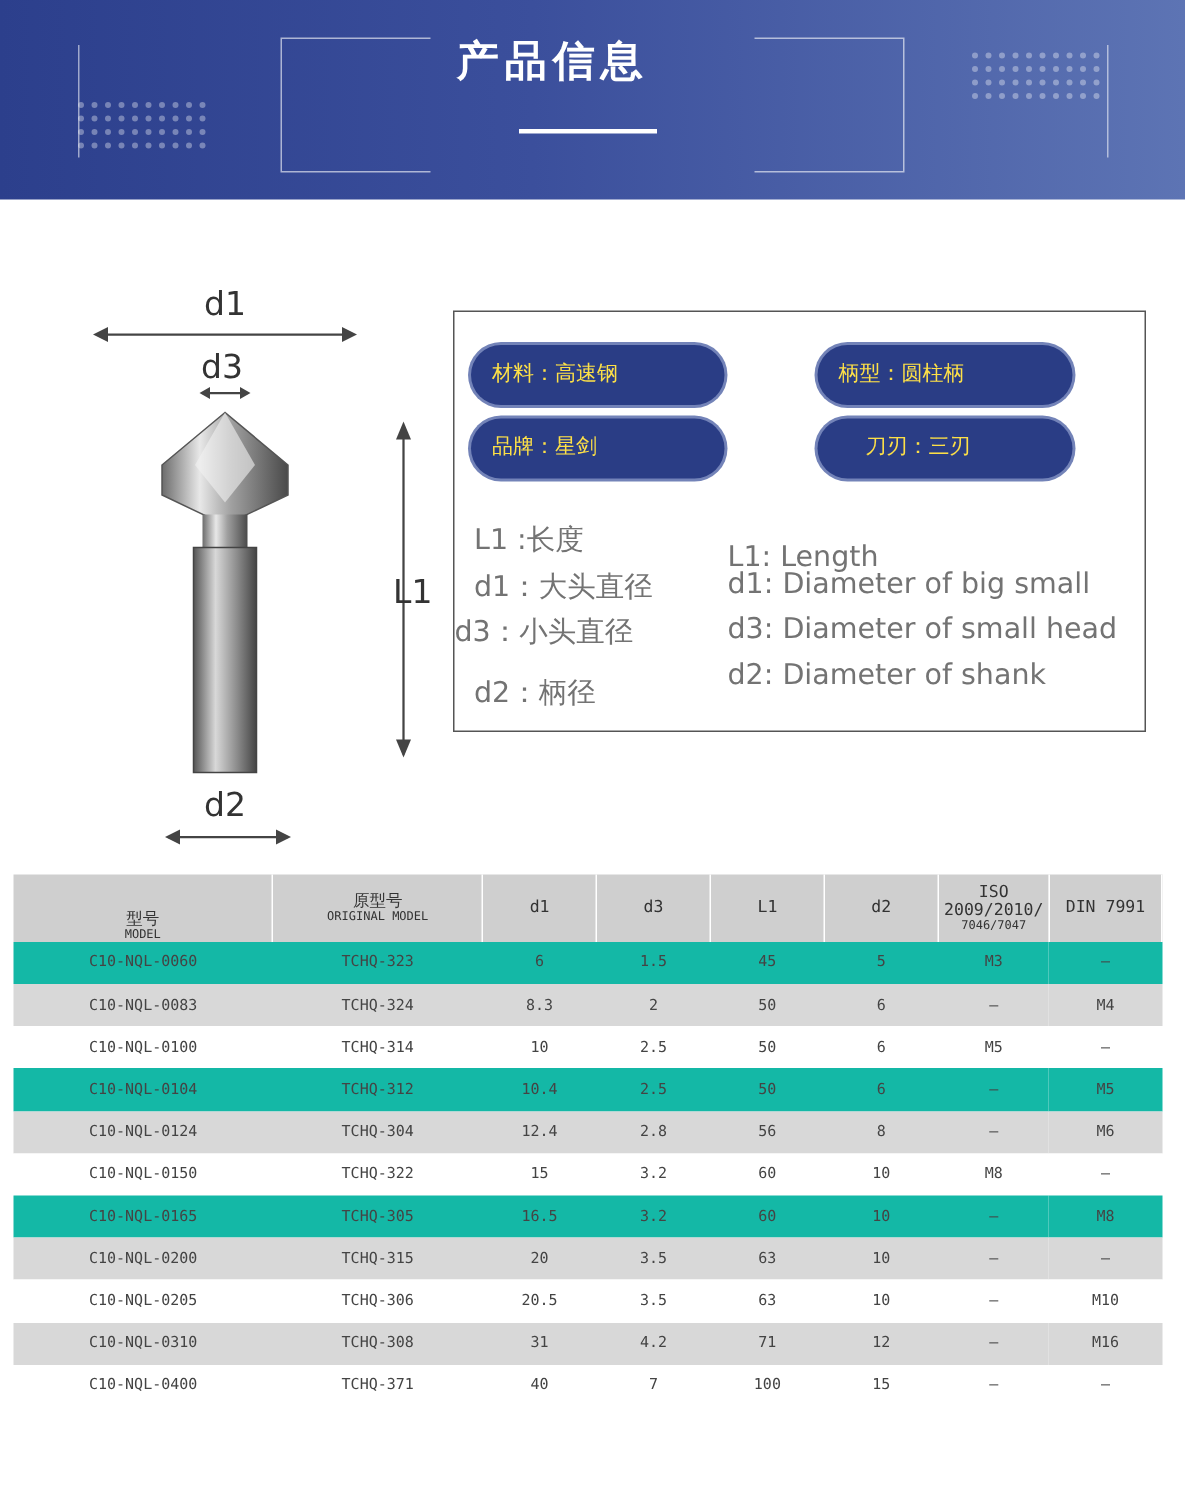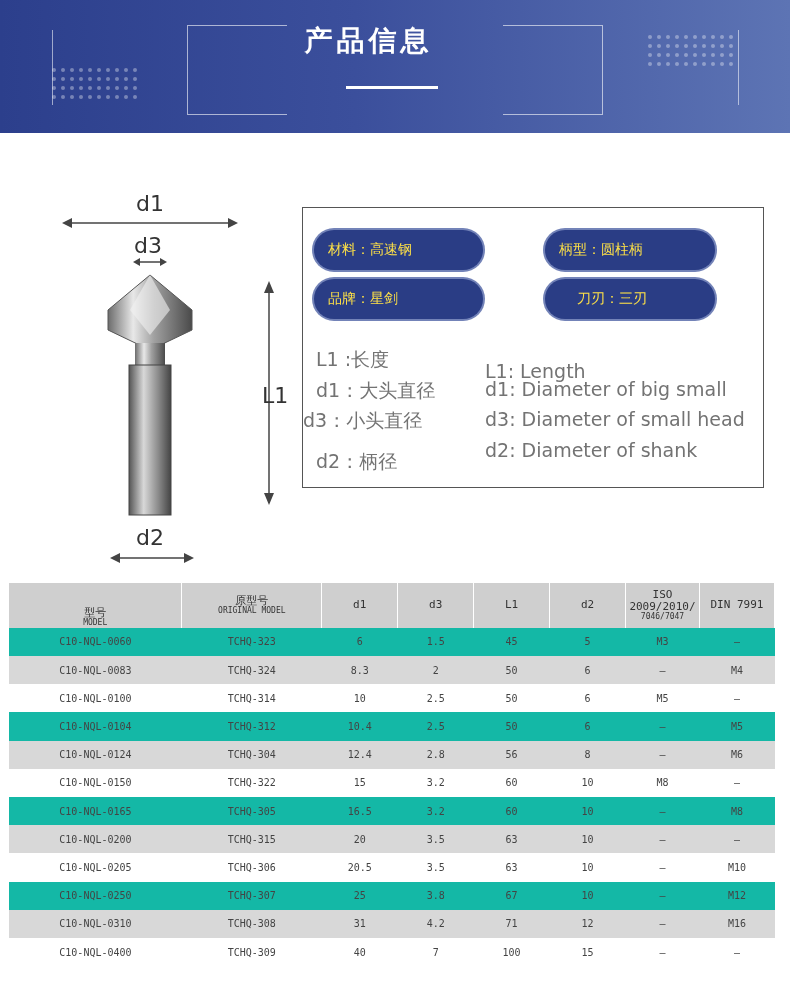--- a/index.html
+++ b/index.html
@@ -313,43 +313,33 @@
       <tr class="even">
         <td>C10-NQL-0205</td>
         <td>TCHQ-306</td>
         <td>20.5</td>
         <td>3.5</td>
         <td>63</td>
         <td>10</td>
         <td>—</td>
         <td>M10</td>
       </tr>
-      <tr class="odd">
-        <td>C10-NQL-0250</td>
-        <td>TCHQ-307</td>
-        <td>25</td>
-        <td>3.8</td>
-        <td>67</td>
-        <td>10</td>
-        <td>—</td>
-        <td>M12</td>
-      </tr>
       <tr class="dark">
         <td>C10-NQL-0310</td>
         <td>TCHQ-308</td>
         <td>31</td>
         <td>4.2</td>
         <td>71</td>
         <td>12</td>
         <td>—</td>
         <td>M16</td>
       </tr>
       <tr class="even">
         <td>C10-NQL-0400</td>
-        <td>TCHQ-309</td>
+        <td>TCHQ-371</td>
         <td>40</td>
         <td>7</td>
         <td>100</td>
         <td>15</td>
         <td>—</td>
         <td>—</td>
       </tr>
     </tbody>
 </table>
 

